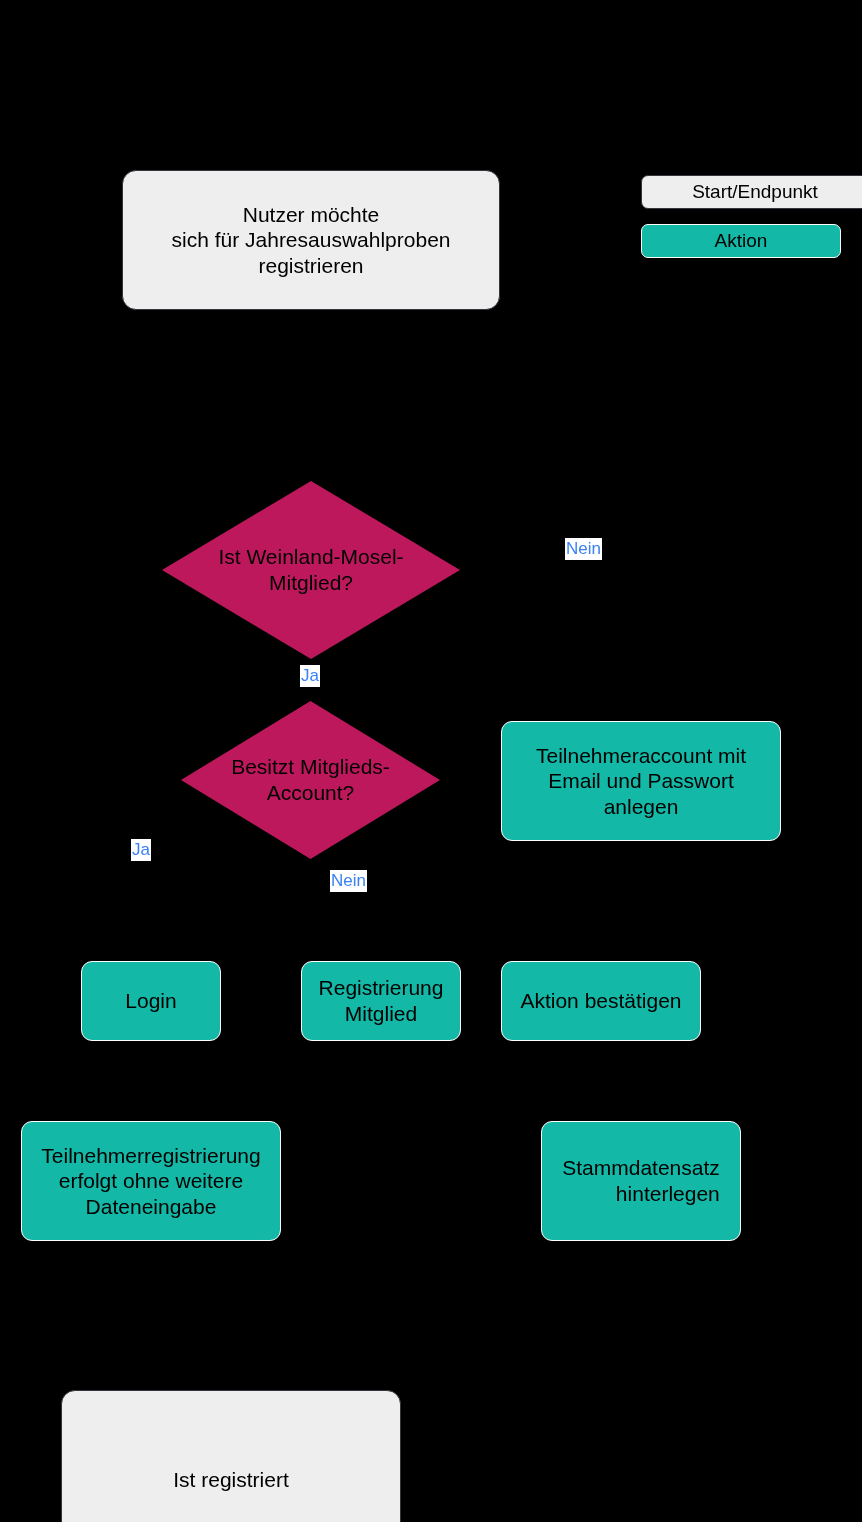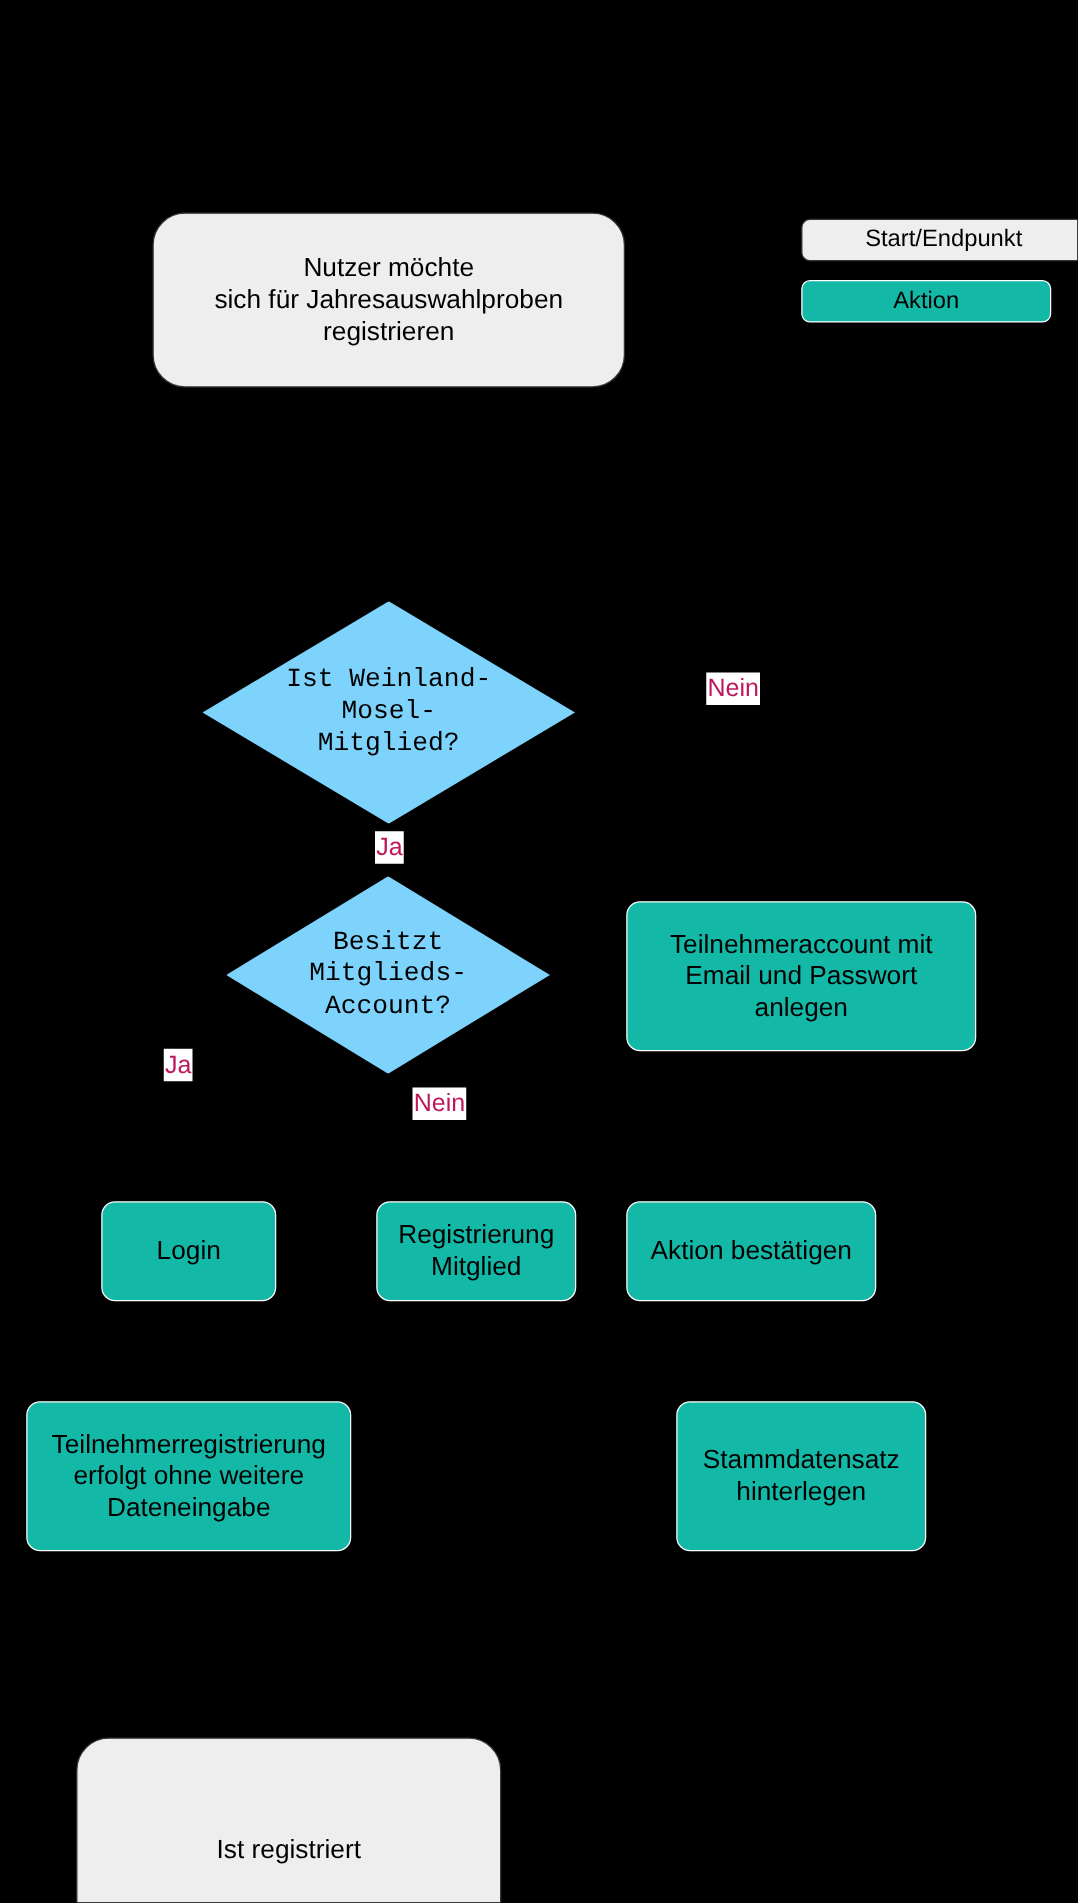--- a/index.html
+++ b/index.html
@@ -26,53 +26,52 @@
     text-align: center;
     color: #000000;
     line-height: 1.22;
     white-space: pre-line;
   }
 
   
   .terminal {
     background: #eeeeee;
     border: 1.5px solid #33363c;
-    border-radius: 26px;
+    border-radius: 14px;
   }
 
   
   .action {
     background: #14b8a6;
     border: 1px solid #ffffff;
     border-radius: 11px;
   }
 
   
   .decision {
-    background: #7dd3fc;
+    background: #be185d;
     clip-path: polygon(50% 0%, 100% 50%, 50% 100%, 0% 50%);
-    font-family: Liberation Mono, monospace;
   }
   .decision .dtext {
     display: block;
     width: 74%;
   }
 
   
   .legend-diamond {
     background: #ffffff;
     clip-path: polygon(50% 0%, 100% 50%, 50% 100%, 0% 50%);
   }
 
   
   .edge-label {
     position: absolute;
     background: #ffffff;
-    color: #be185d;
-    font-size: 20px;
+    color: #3b82f6;
+    font-size: 17px;
     line-height: 1.32;
     padding: 0 1px;
     white-space: nowrap;
   }
 
   
   .connector {
     position: absolute;
     background: #000000;
   }
@@ -158,21 +157,21 @@
   <div class="node action fs-21" style="left:501px; top:961px; width:200px; height:80px;">
     <span>Aktion bestätigen</span>
   </div>
 
   <div class="node action fs-21" style="left:21px; top:1121px; width:260px; height:120px;">
     <span>Teilnehmerregistrierung
 erfolgt ohne weitere
 Dateneingabe</span>
   </div>
 
-  <div class="node action fs-21" style="left:541px; top:1121px; width:200px; height:120px;">
+  <div class="node action fs-21" style="left:541px; top:1121px; width:200px; height:120px;text-align:right;">
     <span>Stammdatensatz
 hinterlegen</span>
   </div>
 
   <div class="node terminal fs-21" style="left:61px; top:1390px; width:340px; height:180px;">
     <span>Ist registriert</span>
   </div>
 
 </div>
 

